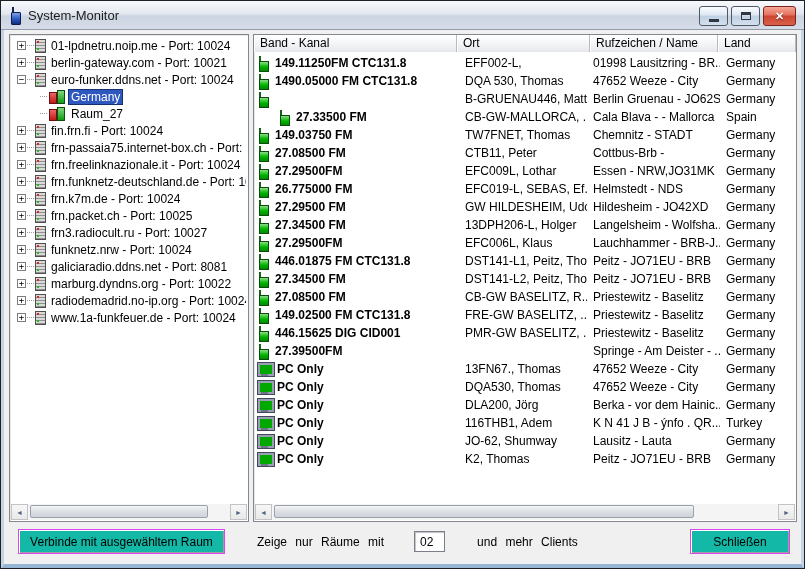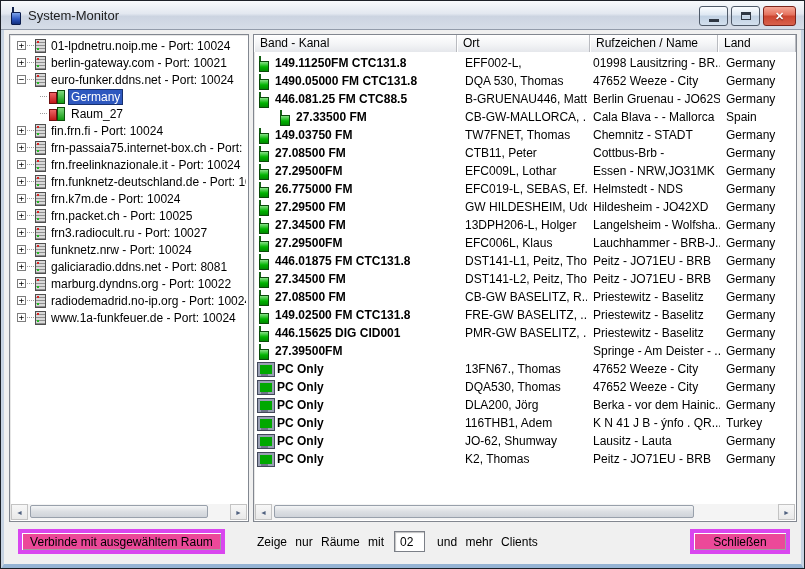--- a/index.html
+++ b/index.html
@@ -62,24 +62,24 @@
   .icon-pc::after{content:"";position:absolute;left:3px;bottom:0;width:7px;height:2px;background:#6e7488;}
 
   
   .hscroll{position:absolute;left:1px;right:1px;bottom:1px;height:16px;background:#f4f4f4;display:flex;align-items:center;}
   .sb-btn{flex:none;width:17px;height:16px;border:1px solid #c3c3c3;background:linear-gradient(#f7f7f7,#e9e9e9);font-size:7px;color:#50617f;display:flex;align-items:center;justify-content:center;padding:0;}
   .sb-track{flex:1;height:16px;position:relative;}
   .sb-thumb{position:absolute;top:1px;height:13px;border:1px solid #98a0ab;border-radius:2px;background:linear-gradient(#f4f5f6,#dcdfe3 50%,#cfd3d9);}
 
   
   .footer{position:absolute;left:0;right:0;bottom:0;height:42px;}
-  .btn{font-size:12px;color:#000;background:#ec4899;border:4px solid #d946ef;box-shadow:inset 1px 1px 0 #ffffff,inset -1px -1px 0 #9f9f9f;padding:0;}
+  .btn{font-size:12px;color:#000;background:#14b8a6;border:1px solid #d946ef;box-shadow:inset 1px 1px 0 #ffffff,inset -1px -1px 0 #9f9f9f;padding:0;}
   .connect-btn{position:absolute;left:14px;top:7px;width:207px;height:25px;}
   .close-btn{position:absolute;right:11px;top:7px;width:100px;height:25px;}
-  .filter-group{position:absolute;left:253px;top:7px;height:25px;display:flex;align-items:center;font-size:12px;color:#000;}
+  .filter-group{position:absolute;left:253px;top:7px;height:25px;display:flex;align-items:center;font-size:12px;color:#000;gap:20px;}
   .filter-group .lbl{word-spacing:5px;}
   .clients-input{width:31px;height:21px;margin:0 12px 0 10px;border:1px solid #7b7f87;box-shadow:inset 1px 1px 1px rgba(0,0,0,.25);font-size:12px;font-family:"Liberation Sans",sans-serif;padding:0 0 0 5px;background:#fff;color:#000;}
 
   
   .icon-app{width:11px;height:17px;position:relative;display:inline-block;}
   .icon-app::before{content:"";position:absolute;left:2px;top:0;width:2px;height:7px;background:#14244f;}
   .icon-app::after{content:"";position:absolute;left:1px;top:5px;width:8px;height:11px;background:linear-gradient(#7da2e8,#2b55c0 55%,#14307e);border:1px solid #0b1c4d;border-radius:1px;}
 </style>
 </head>
 <body>
@@ -242,21 +242,20 @@
               <span class="icon-radio"></span>
               <span class="txt">1490.05000 FM CTC131.8</span>
             </div>
             <div class="cell" style="width: 128px;">DQA 530, Thomas</div>
             <div class="cell" style="width: 133px;">47652 Weeze - City</div>
             <div class="cell" style="width: 80px;">Germany</div>
           </div>
           <div class="lrow">
             <div class="cell first" style="width: 204px;">
               <span class="icon-radio"></span>
-              <span class="txt">446.081.25 FM CTC88.5</span>
             </div>
             <div class="cell" style="width: 128px;">B-GRUENAU446, Matt...</div>
             <div class="cell" style="width: 133px;">Berlin Gruenau - JO62SK</div>
             <div class="cell" style="width: 80px;">Germany</div>
           </div>
           <div class="lrow">
             <div class="cell first" style="width: 204px; padding-left: 24px;">
               <span class="icon-radio"></span>
               <span class="txt">27.33500 FM</span>
             </div>

